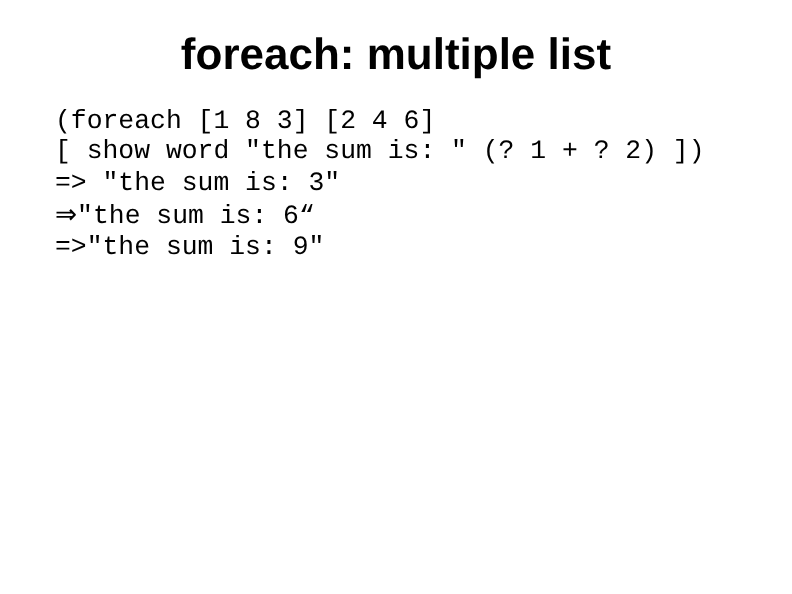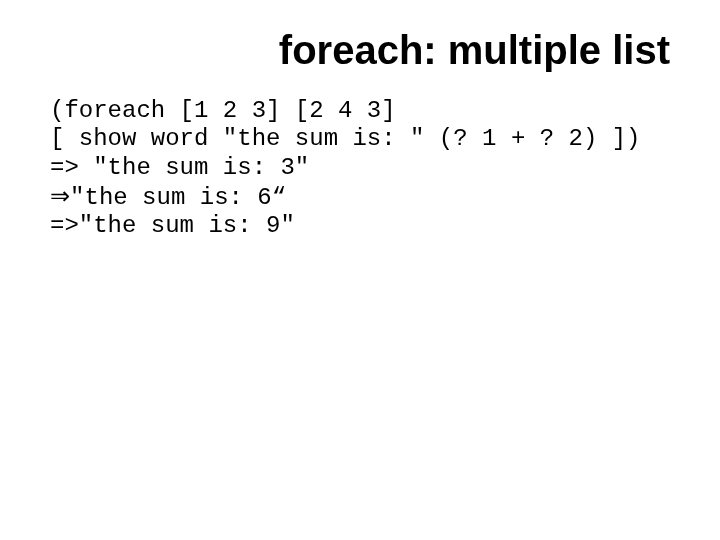--- a/index.html
+++ b/index.html
@@ -13,21 +13,21 @@
   }
   .slide {
     width: 720px;
     height: 540px;
     box-sizing: border-box;
     padding: 20px 50px 0 50px;
   }
   .title {
     font-size: 40px;
     font-weight: bold;
-    text-align: right;
+    text-align: center;
     margin: 8px 0 24px 0;
     letter-spacing: 0px;
   }
   .body {
     font-size: 24px;
     line-height: 1.18;
     padding-left: 28px;
   }
   .bullet-row {
     position: relative;
@@ -61,21 +61,21 @@
   }
 </style>
 </head>
 <body>
 
 <div class="slide">
   <div class="title">foreach: multiple list</div>
 
   <div class="body">
 
-    <div class="mono">(foreach [1 2 3] [2 4 3]</div>
+    <div class="mono">(foreach [1 8 3] [2 4 6]</div>
     <div class="mono">[ show word "the sum is: " (? 1 + ? 2) ])</div>
     <div class="mono">=&gt; "the sum is: 3"</div>
     <div class="arrow-row">
       <span class="arrow-sym">⇒</span>
         <span>"the sum is: 6“</span>
     </div>
     <div class="mono">=&gt;"the sum is: 9"</div>
   </div>
 </div>
 

